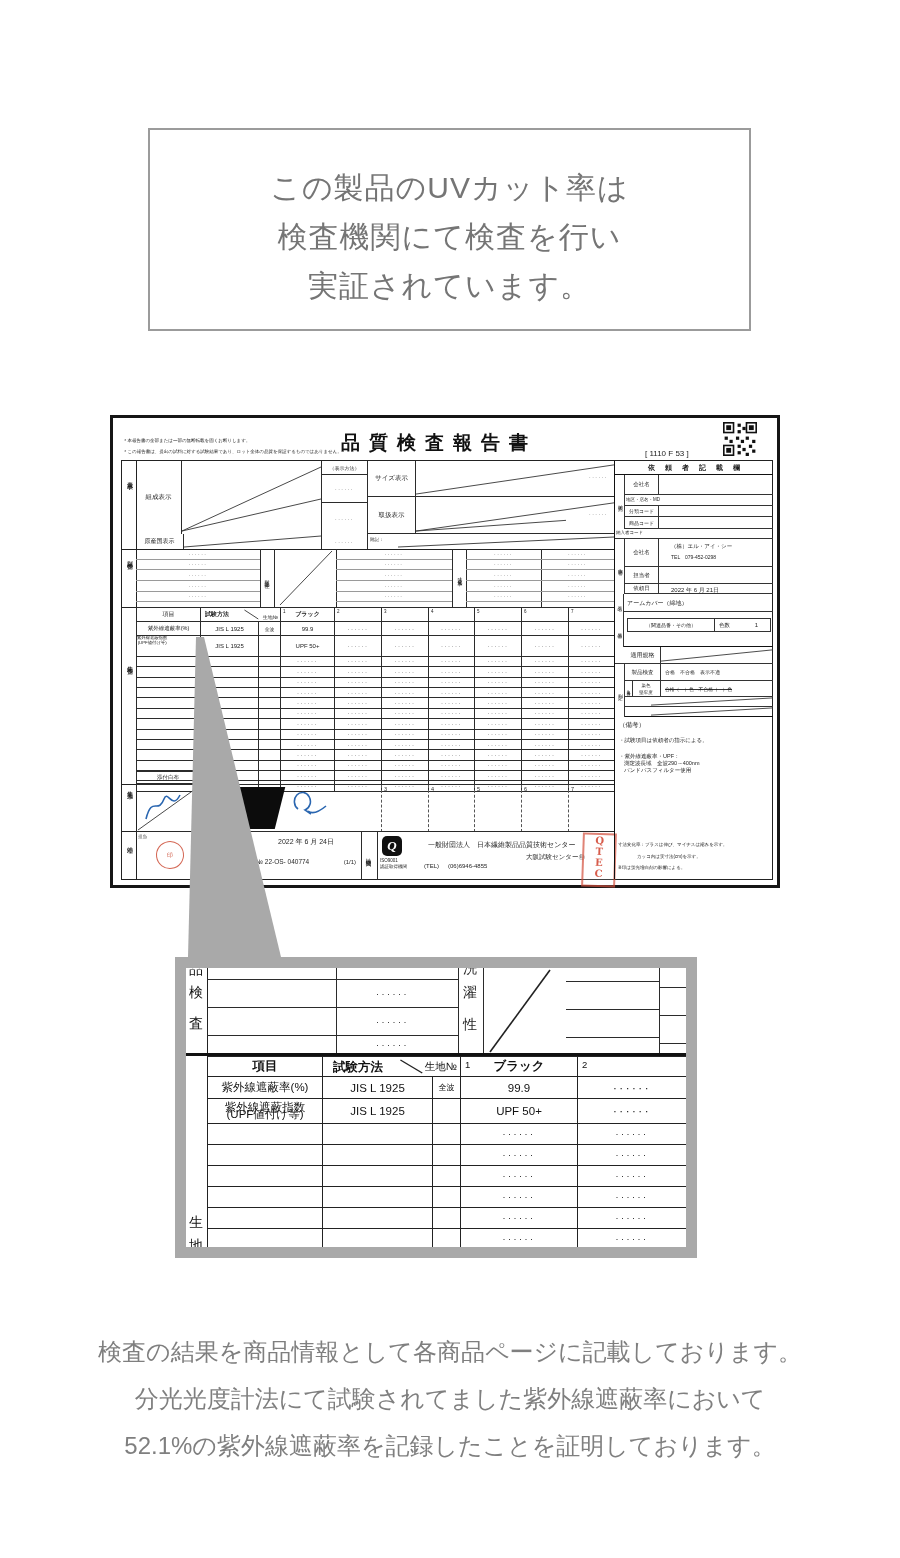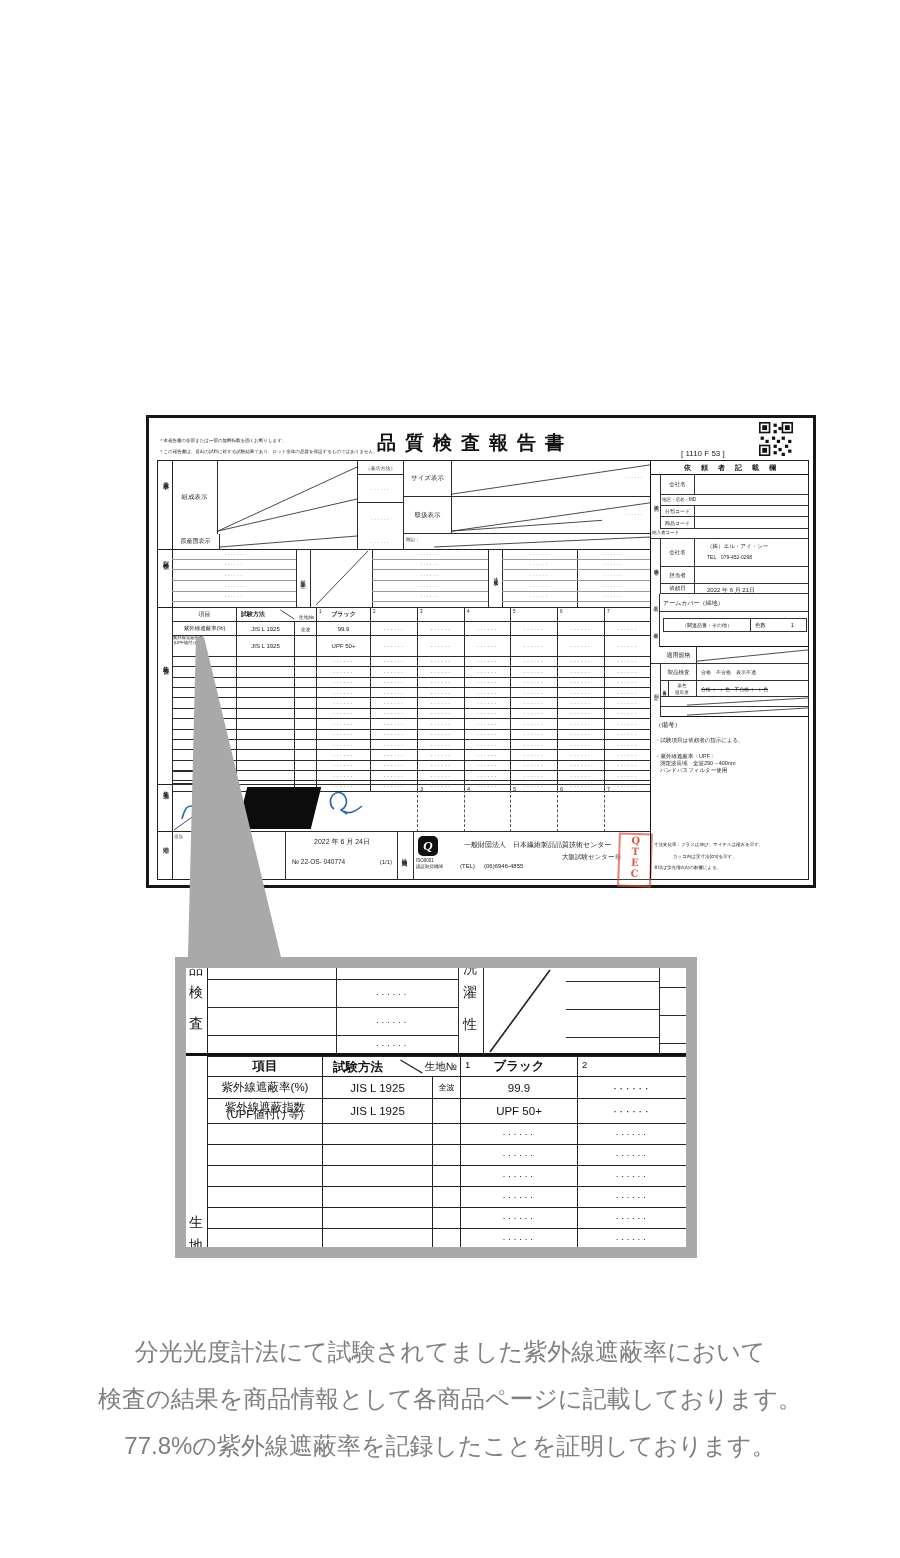--- a/index.html
+++ b/index.html
@@ -7,21 +7,21 @@
         font-family:"Liberation Sans","DejaVu Sans",sans-serif;color:#1f1f1f;}
   .abs{position:absolute;}
 
   
   .topbox{left:148px;top:128px;width:599px;height:199px;border:2px solid #9b9b9b;}
   .topbox .lines{margin-top:33px;text-align:center;font-size:30px;line-height:49px;
                  color:#757575;letter-spacing:1px;}
 
   
   .doc{left:110px;top:415px;width:670px;height:473px;border:3px solid #161616;
-       box-sizing:border-box;background:#fff;margin-left:36px;}
+       box-sizing:border-box;background:#fff;}
   .disc{left:10px;top:20px;line-height:1.1;}
   .sc{display:inline-block;font-size:9px;transform:scale(.5);transform-origin:0 0;
       white-space:nowrap;line-height:1.3;color:#222;}
   .sc2{display:block;font-size:9px;transform:scale(.5);transform-origin:0 0;
       white-space:nowrap;line-height:1.25;color:#222;}
   .dtitle{left:228px;top:12px;font-size:19px;font-weight:bold;letter-spacing:9px;color:#111;white-space:nowrap;}
   .formcode{left:532px;top:31px;font-size:8px;color:#222;}
   .qr{left:610px;top:4px;}
 
   .form{left:8px;top:42px;width:650px;height:418px;border:1px solid #222;box-sizing:content-box;}
@@ -117,20 +117,27 @@
   .citem2{font-size:6.5px;line-height:7px;}
 
   
   .btext{left:0;top:1328px;width:900px;text-align:center;font-size:24px;line-height:47px;color:#7f7f7f;}
 </style>
 </head>
 <body>
 
 <div class="page">
 
+  <div class="abs topbox">
+    <div class="lines">
+      <div>この製品のUVカット率は</div>
+      <div>検査機関にて検査を行い</div>
+      <div>実証されています。</div>
+    </div>
+  </div>
 
   <div class="abs doc">
 
     <div class="abs disc">
       <span class="sc2">＊本報告書の全部または一部の無断転載を固くお断りします。</span>
       <span class="sc2">＊この報告書は、提出の試料に対する試験結果であり、ロット全体の品質を保証するものではありません。</span>
     </div>
     <div class="abs dtitle">品質検査報告書</div>
     <div class="abs formcode">[ 1110 F 53 ]</div>
     <svg class="abs qr" width="34" height="34" viewBox="0 0 21 21">
@@ -849,18 +856,18 @@
               <td></td>
               <td class="cdots">······</td>
               <td class="cdots">······</td>
             </tr>
           </tbody>
       </table>
     </div>
   </div>
 
   <div class="abs btext">
+    <div>検査の結果を商品情報として各商品ページに記載しております。</div>
     <div>分光光度計法にて試験されてました紫外線遮蔽率において</div>
-    <div>検査の結果を商品情報として各商品ページに記載しております。</div>
-    <div>77.8%の紫外線遮蔽率を記録したことを証明しております。</div>
+    <div>52.1%の紫外線遮蔽率を記録したことを証明しております。</div>
   </div>
 
 </div>
 
 </body></html>

